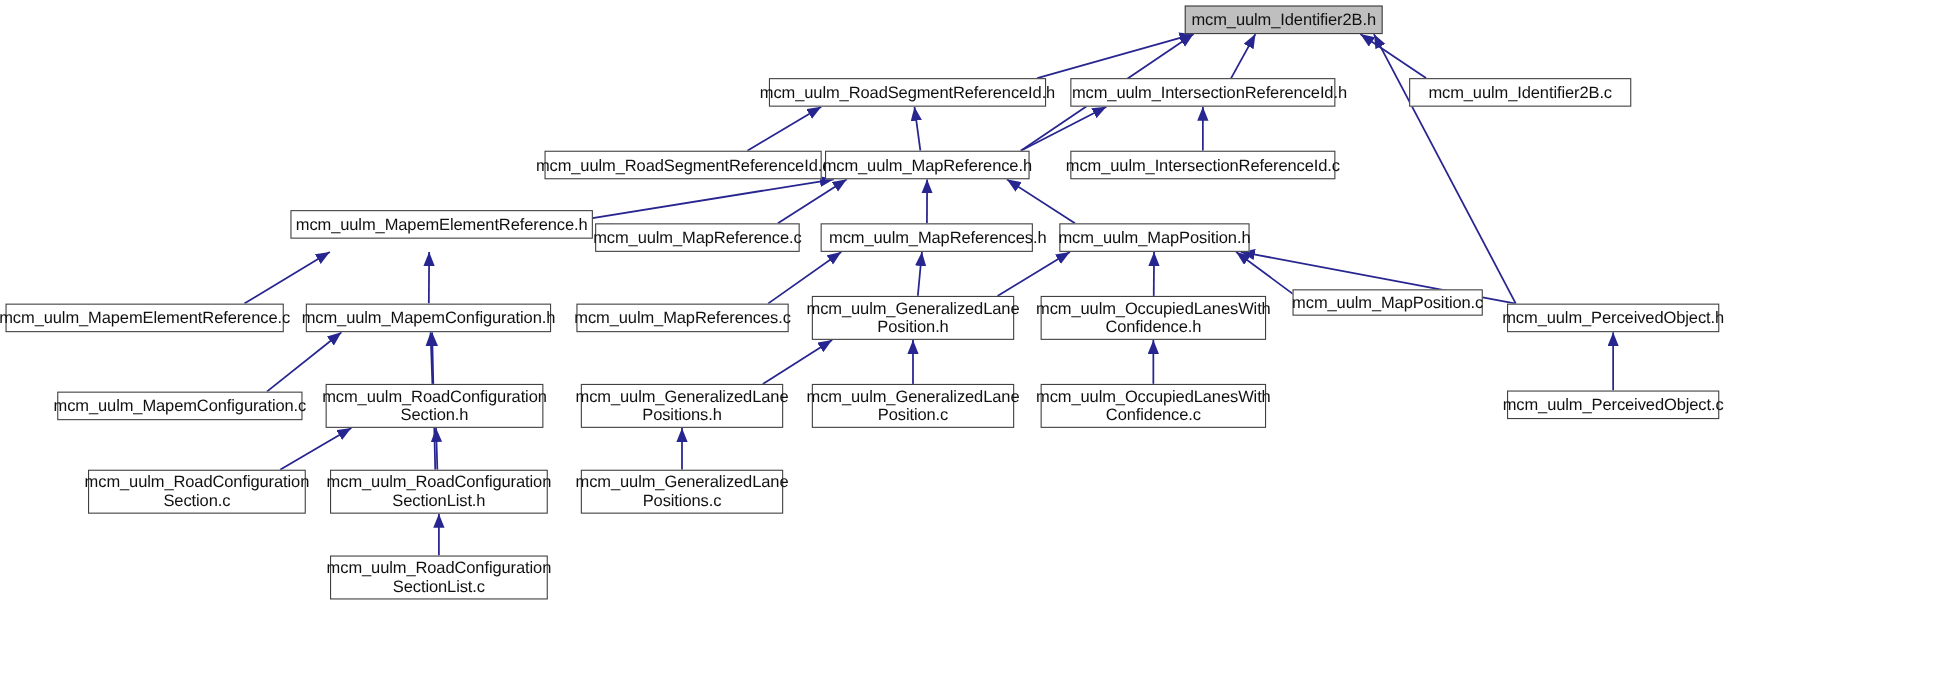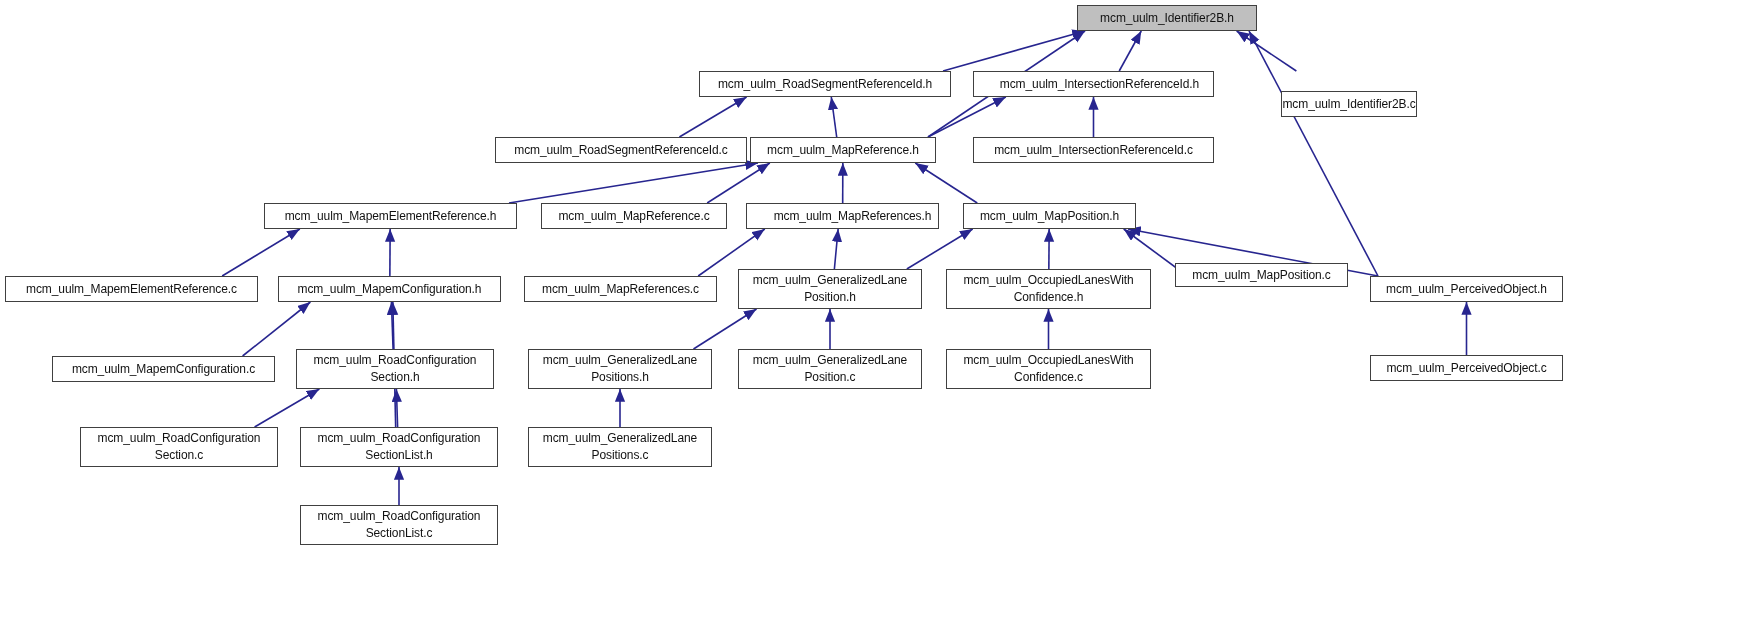--- a/index.html
+++ b/index.html
@@ -22,21 +22,21 @@
     width: 1759px;
     height: 619px;
     pointer-events: none;
   }
   .node {
     position: absolute;
     box-sizing: border-box;
     border: 1px solid #404040;
     background: #ffffff;
     color: #111111;
-    font-size: 12px;
+    font-size: 15px;
     line-height: 17px;
     display: flex;
     align-items: center;
     justify-content: center;
     text-align: center;
     white-space: pre-line;
     letter-spacing: -0.1px;
     z-index: 5;
   }
   .node.root {
@@ -86,25 +86,25 @@
         <line x1="397.6" y1="427" x2="396.4" y2="389" stroke="#27258f" stroke-width="1.6" marker-end="url(#arrow)"></line>
         <line x1="395.675" y1="427" x2="392.825" y2="302" stroke="#27258f" stroke-width="1.6" marker-end="url(#arrow)"></line>
         <line x1="620" y1="427" x2="620" y2="389" stroke="#27258f" stroke-width="1.6" marker-end="url(#arrow)"></line>
         <line x1="399" y1="505" x2="399" y2="467" stroke="#27258f" stroke-width="1.6" marker-end="url(#arrow)"></line>
       </g>
   </svg>
   <div id="nodes">
       <div class="node root" style="left: 1077px; top: 5px; width: 180px; height: 26px;">mcm_uulm_Identifier2B.h</div>
       <div class="node" style="left: 699px; top: 71px; width: 252px; height: 26px;">mcm_uulm_RoadSegmentReferenceId.h</div>
       <div class="node" style="left: 973px; top: 71px; width: 241px; height: 26px; padding-left: 12px;">mcm_uulm_IntersectionReferenceId.h</div>
-      <div class="node" style="left: 1281px; top: 71px; width: 136px; height: 26px; margin-top: 20px;">mcm_uulm_Identifier2B.c</div>
+      <div class="node" style="left: 1281px; top: 71px; width: 202px; height: 26px;">mcm_uulm_Identifier2B.c</div>
       <div class="node" style="left: 475px; top: 137px; width: 252px; height: 26px; margin-left: 20px;">mcm_uulm_RoadSegmentReferenceId.c</div>
       <div class="node" style="left: 750px; top: 137px; width: 186px; height: 26px;">mcm_uulm_MapReference.h</div>
       <div class="node" style="left: 973px; top: 137px; width: 241px; height: 26px; text-align: center;">mcm_uulm_IntersectionReferenceId.c</div>
-      <div class="node" style="left: 264px; top: 203px; width: 253px; height: 26px;">mcm_uulm_MapemElementReference.h</div>
+      <div class="node" style="left: 264px; top: 191px; width: 275px; height: 26px;">mcm_uulm_MapemElementReference.h</div>
       <div class="node" style="left: 541px; top: 203px; width: 186px; height: 26px;">mcm_uulm_MapReference.c</div>
       <div class="node" style="left: 746px; top: 203px; width: 193px; height: 26px; padding-left: 20px;">mcm_uulm_MapReferences.h</div>
       <div class="node" style="left: 963px; top: 203px; width: 173px; height: 26px;">mcm_uulm_MapPosition.h</div>
       <div class="node" style="left: 5px; top: 276px; width: 253px; height: 26px;">mcm_uulm_MapemElementReference.c</div>
       <div class="node" style="left: 278px; top: 276px; width: 223px; height: 26px;">mcm_uulm_MapemConfiguration.h</div>
       <div class="node" style="left: 524px; top: 276px; width: 193px; height: 26px; text-align: right;">mcm_uulm_MapReferences.c</div>
       <div class="node" style="left: 738px; top: 269px; width: 184px; height: 40px;">mcm_uulm_GeneralizedLane
 Position.h</div>
       <div class="node" style="left: 946px; top: 269px; width: 205px; height: 40px;">mcm_uulm_OccupiedLanesWith
 Confidence.h</div>

